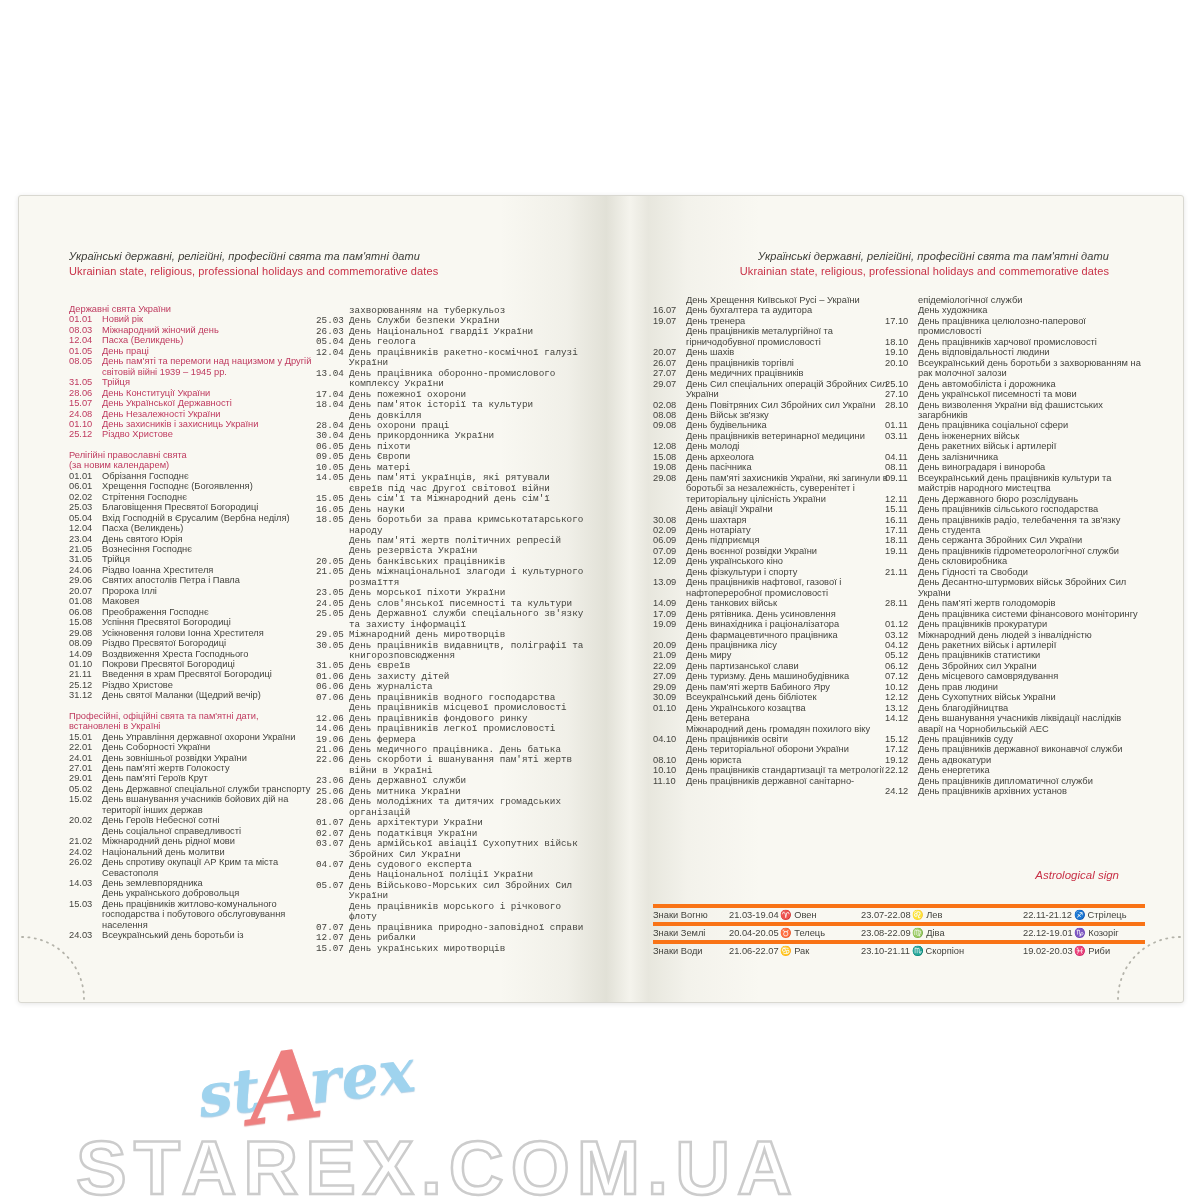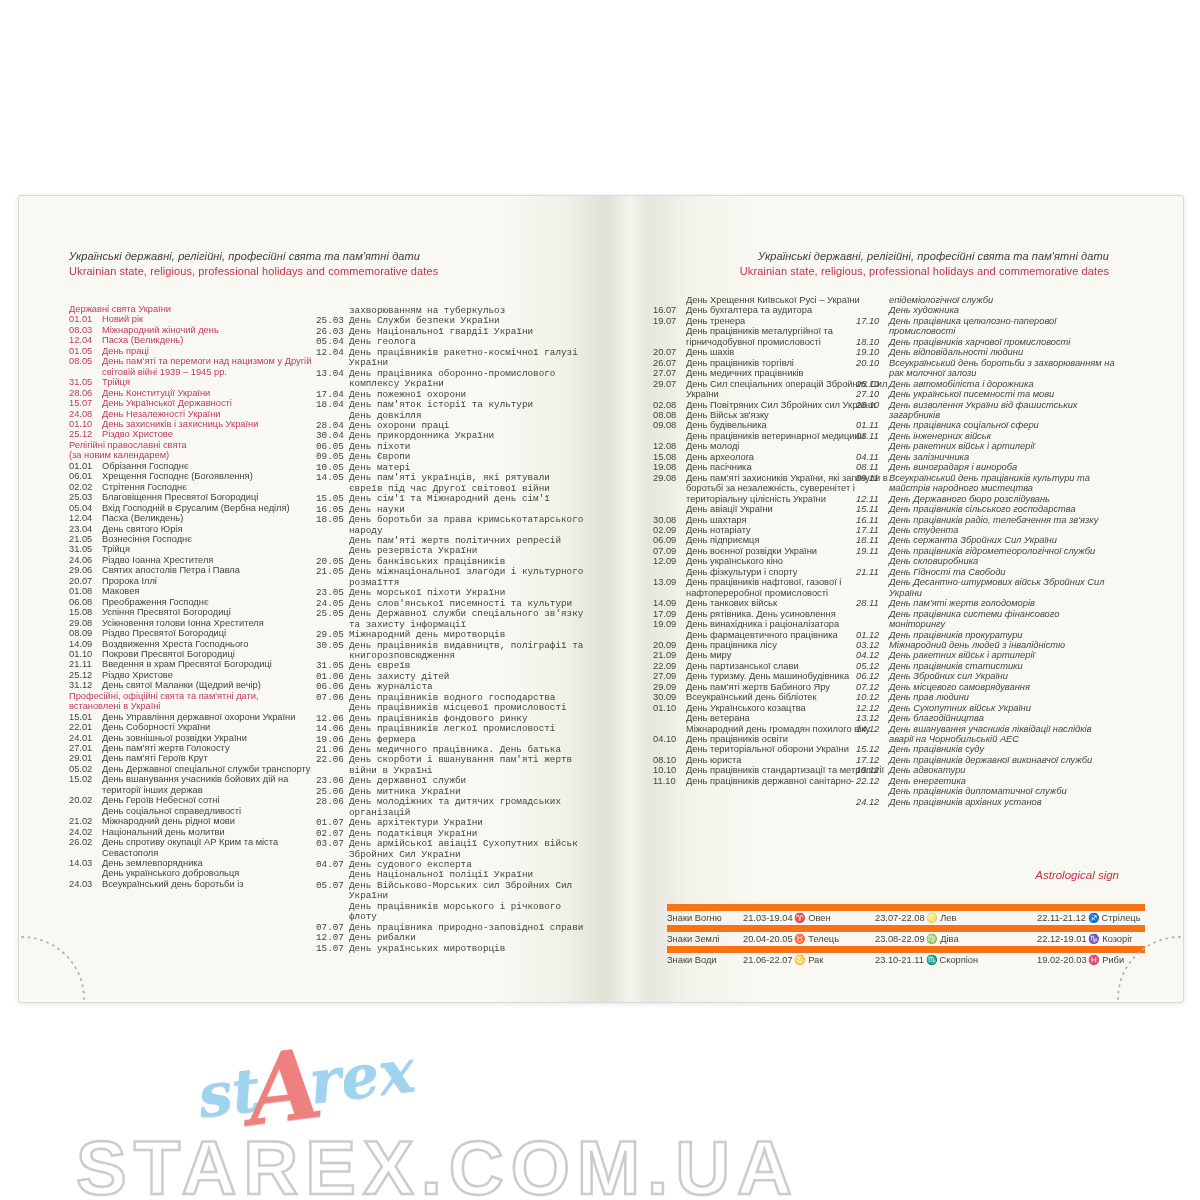--- a/index.html
+++ b/index.html
@@ -25,33 +25,33 @@
   }
   .page-title{font-size:11px;line-height:15px;letter-spacing:0.1px;}
   .page-title .t-uk{color:#3c3c37;font-style:italic;}
   .page-title .t-en{color:#c83147;}
   .lp-title{position:absolute;left:50px;top:53px;width:470px;text-align:left;}
   .rp-title{position:absolute;left:620px;top:53px;width:470px;text-align:right;}
   .col{position:absolute;font-size:9.3px;line-height:10.45px;}
   .col-lp1{left:50px;top:99px;width:254px;}
   .col-lp2{left:297px;top:110px;width:270px;font-family:Liberation Mono, monospace;}
   .col-rp1{left:634px;top:99px;width:238px;}
-  .col-rp2{left:837px;top:99px;width:260px;font-style:italic;}
-  .sec-header{color:#bf3a5f;}
+  .col-rp2{left:866px;top:99px;width:260px;}
+  .sec-header{color:#bf3a5f;margin-top:10px;}
   .col > .sec-header:first-child{margin-top:9px;}
   .entry{display:grid;grid-template-columns:29px 1fr;column-gap:4px;}
   .entry .date{white-space:nowrap;}
   .entry.red{color:#bf3a5f;}
   .zodiac-head{position:absolute;left:700px;top:672px;width:400px;text-align:right;}
   .zodiac-head .z-uk{font-size:12.5px;color:#3c3c37;line-height:16px;}
   .zodiac-head .z-en{font-size:11.5px;color:#c83147;line-height:14px;font-style:italic;}
   .zodiac-table{position:absolute;left:634px;top:708px;width:492px;font-size:9.3px;}
   .z-row{
     display:grid;grid-template-columns:76px 132px 162px 1fr;
-    border-top:7px solid #f97316;padding:2px 0 1px 0;line-height:11px;margin-left:14px;
+    border-top:4px solid #f97316;padding:2px 0 1px 0;line-height:11px;
   }
   .z-cell{white-space:nowrap;}
   .z-sym{display:inline-block;margin:0 2px;}
   .corner-arc{position:absolute;pointer-events:none;}
   .arc-left{left:1px;top:739px;}
   .arc-right{left:1097px;top:739px;}
   .wm-logo{
     position:absolute;left:196px;top:1014px;transform:rotate(-7deg);
     font-family:"DejaVu Serif",serif;font-style:italic;font-weight:bold;
     white-space:nowrap;
@@ -274,20 +274,24 @@
       </div>
       <div class="entry">
         <span class="date">14.03</span>
         <span class="txt">День землевпорядника</span>
       </div>
       <div class="entry">
         <span class="date"></span>
         <span class="txt">День українського добровольця</span>
       </div>
       <div class="entry">
+        <span class="date">15.03</span>
+        <span class="txt">День працівників житлово-комунального господарства і побутового обслуговування населення</span>
+      </div>
+      <div class="entry">
         <span class="date">24.03</span>
         <span class="txt">Всеукраїнський день боротьби із</span>
       </div>
     </div>
   <div class="col col-lp2">
       <div class="entry">
         <span class="date"></span>
         <span class="txt">захворюванням на туберкульоз</span>
       </div>
       <div class="entry">

